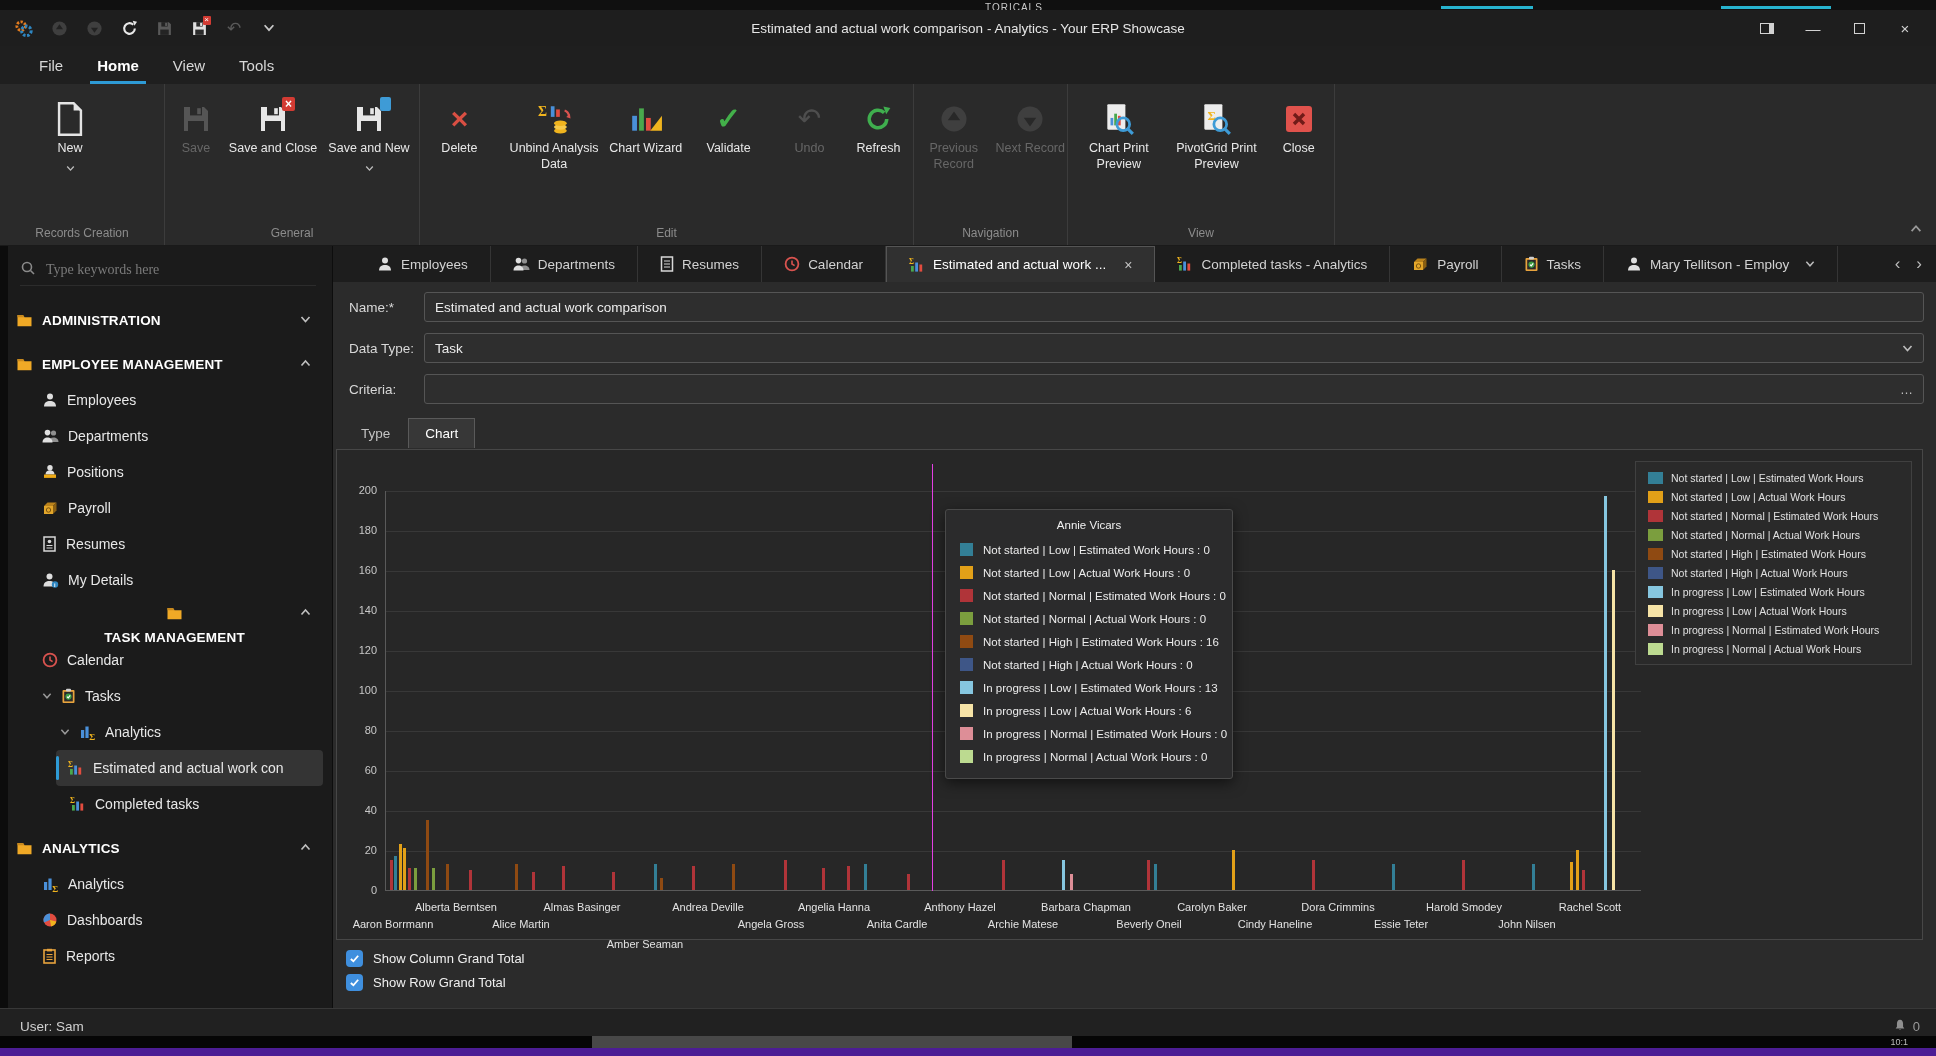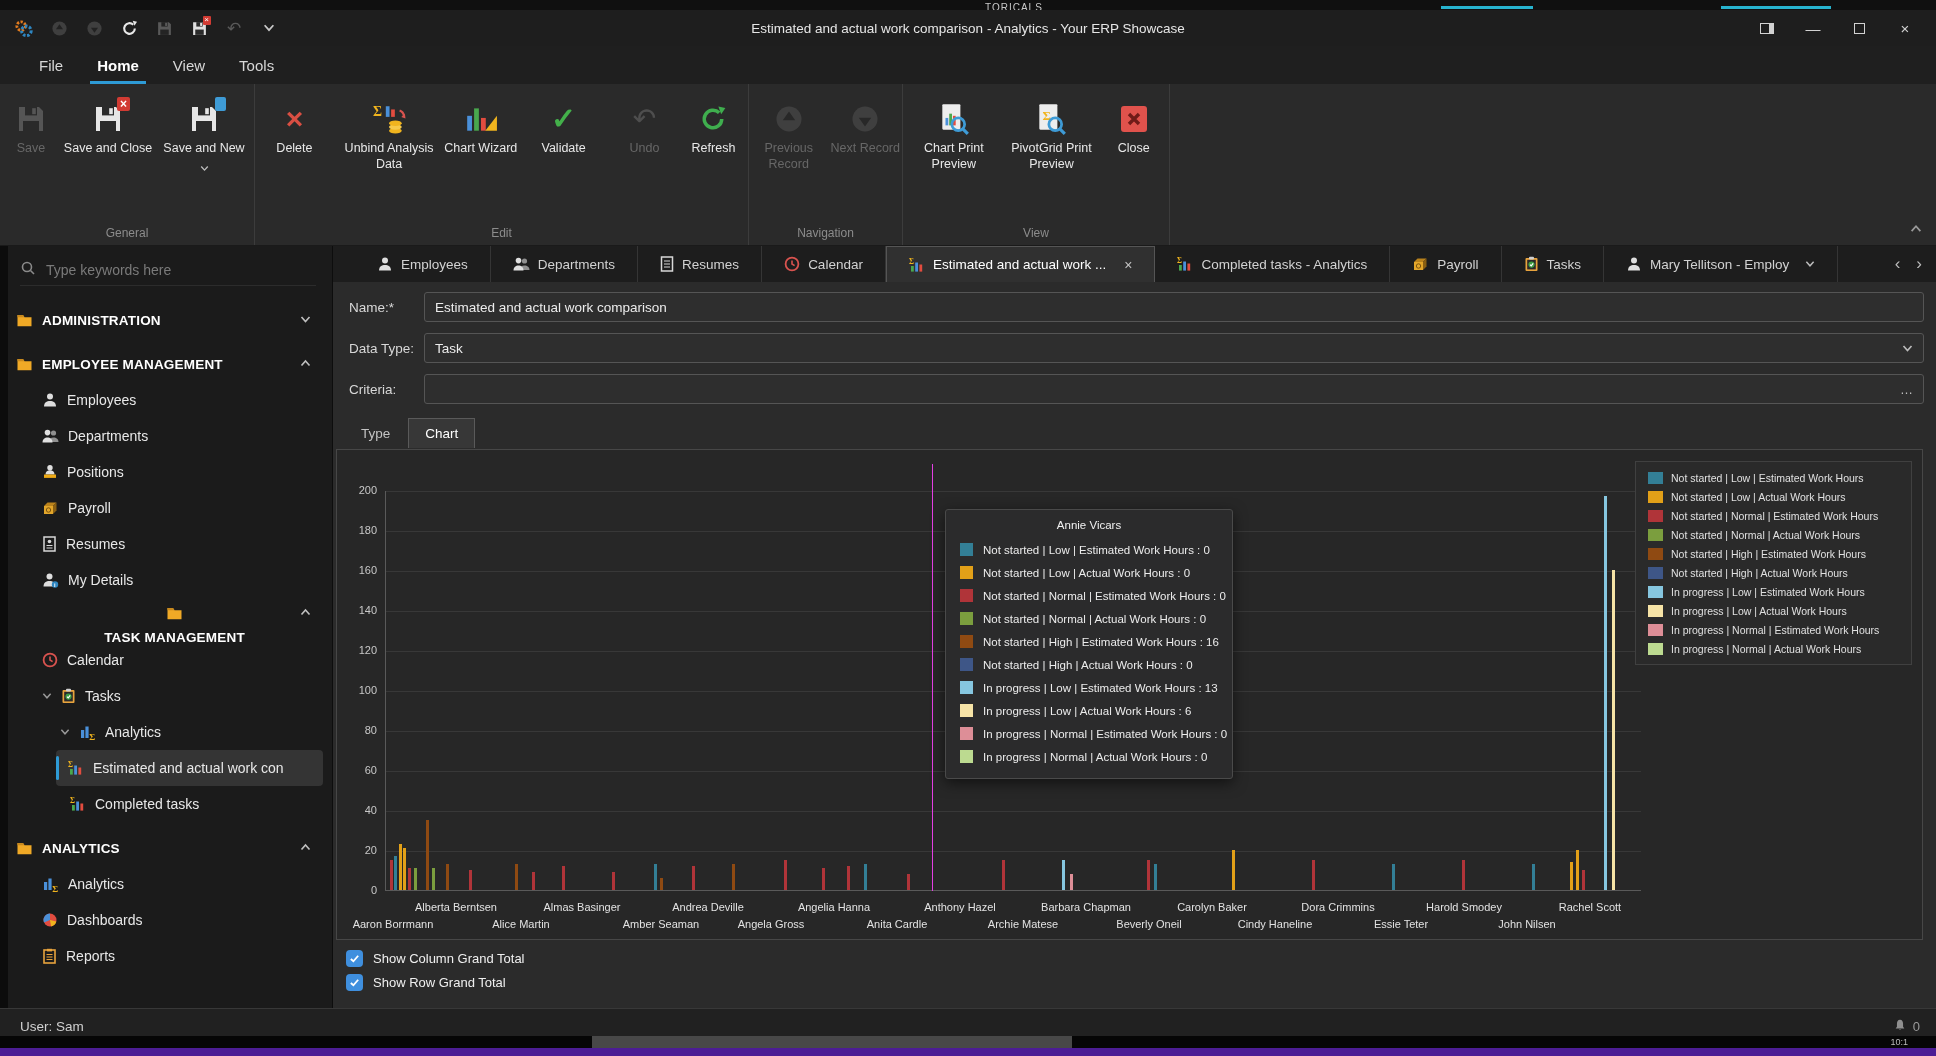--- a/index.html
+++ b/index.html
@@ -47,21 +47,21 @@
   .glyph-check { color:#43b04a; font-size:30px; font-weight:bold; line-height:30px; }
   .glyph-undo { color:#7a7a7a; font-size:28px; line-height:30px; }
   #ribbon-collapse { position:absolute; right:14px; bottom:6px; }
 
   
   #sidebar { position:absolute; left:0; top:246px; width:333px; height:762px; background:#1b1b1b; border-right:1px solid #0d0d0d; overflow:hidden; }
   #sidebar::before { content:""; position:absolute; left:0; top:0; width:8px; height:100%; background:#0c0c0c; }
   #search-box { position:absolute; left:20px; top:8px; width:296px; height:32px; display:flex; align-items:center; gap:10px;
     border-bottom:1px solid #2c2c2c; }
   #search-box input { background:transparent; border:none; outline:none; color:#bdbdbd; font-size:14px; width:240px;
-    font-family:Liberation Sans, sans-serif; }
+    font-family:Liberation Serif, serif; }
   #search-box input::placeholder { color:#7a7a7a; }
   #tree { position:absolute; left:0; top:48px; width:333px; }
   .tnode { position:relative; display:flex; align-items:center; height:36px; color:#e8e8e8; font-size:14px; gap:9px; }
   .tnode.section { font-weight:bold; font-size:13.5px; color:#ffffff; margin-top:8px; letter-spacing:.2px; }
   .tnode .sec-chev { position:absolute; right:22px; }
   .tnode.selected { background:#343434; border-radius:4px; margin-left:56px; margin-right:10px; padding-left:12px; }
   .tnode.selected::before { content:""; position:absolute; left:0; top:6px; bottom:6px; width:3px; border-radius:2px; background:#2e9bd6; }
 
   
   #main { position:absolute; left:333px; top:246px; width:1603px; height:762px; background:#2b2b2b; }
@@ -205,20 +205,35 @@
 
   <div id="menubar">
       <div class="menu-item">File</div>
       <div class="menu-item active">Home</div>
       <div class="menu-item">View</div>
       <div class="menu-item">Tools</div>
     </div>
 
   <div id="ribbon">
     <div id="ribbon-groups">
+        <div class="rgroup" style="width: 165px;">
+          <div class="rbtn" style="width: 140px;">
+            <span class="ricon">
+              <svg width="30" height="34" viewBox="0 0 24 28">
+                <path d="M3 1 h12 l6 6 v20 H3 Z" fill="#2a2a2a" stroke="#e4e4e4" stroke-width="2"></path>
+                <path d="M15 1 l6 6 h-6 Z" fill="#e4e4e4"></path>
+              </svg>
+            </span>
+      <span class="rlabel">New</span>
+            <span class="drop"><svg width="9" height="9" viewBox="0 0 11 11">
+                <polyline points="1.5,3 5.5,7.5 9.5,3" fill="none" stroke="#bdbdbd" stroke-width="1.6"></polyline>
+              </svg></span>
+          </div>
+          <div class="rgroup-label">Records Creation</div>
+        </div>
         <div class="rgroup" style="width: 255px;">
           <div class="rbtn disabled" style="width: 62px;">
             <span class="ricon">
               <svg width="32" height="32" viewBox="0 0 16 16">
                 <path d="M2 2 h10 l2 2 v10 H2 Z" fill="#8a8a8a"></path>
                 <rect x="5" y="2" width="6" height="4.2" fill="#2a2a2a"></rect>
                 <rect x="8.6" y="2.6" width="1.8" height="3" fill="#8a8a8a"></rect>
                 <rect x="4" y="9" width="8" height="5" fill="#2a2a2a"></rect>
               </svg>
             </span>
@@ -795,21 +810,21 @@
           <div class="bar" style="left: 1196px; height: 20px; background: rgb(176, 52, 57);"></div>
           <div class="bar" style="left: 1218px; height: 394px; background: rgb(134, 198, 223);"></div>
           <div class="bar" style="left: 1226px; height: 320px; background: rgb(246, 227, 166);"></div>
         </div>
       <div id="crosshair" style="left: 595px;"></div>
       <div id="xaxis">
           <span class="xlab" style="position: absolute; left: 56px; top: 468px;">Aaron Borrmann</span>
           <span class="xlab" style="position: absolute; left: 119px; top: 451px;">Alberta Berntsen</span>
           <span class="xlab" style="position: absolute; left: 184px; top: 468px;">Alice Martin</span>
           <span class="xlab" style="position: absolute; left: 245px; top: 451px;">Almas Basinger</span>
-          <span class="xlab" style="position: absolute; left: 308px; top: 468px; margin-left: 16px;">Amber Seaman</span>
+          <span class="xlab" style="position: absolute; left: 308px; top: 488px;">Amber Seaman</span>
           <span class="xlab" style="position: absolute; left: 371px; top: 451px;">Andrea Deville</span>
           <span class="xlab" style="position: absolute; left: 434px; top: 468px;">Angela Gross</span>
           <span class="xlab" style="position: absolute; left: 497px; top: 451px;">Angelia Hanna</span>
           <span class="xlab" style="position: absolute; left: 560px; top: 468px;">Anita Cardle</span>
           <span class="xlab" style="position: absolute; left: 623px; top: 451px;">Anthony Hazel</span>
           <span class="xlab" style="position: absolute; left: 686px; top: 468px;">Archie Matese</span>
           <span class="xlab" style="position: absolute; left: 749px; top: 451px;">Barbara Chapman</span>
           <span class="xlab" style="position: absolute; left: 812px; top: 468px;">Beverly Oneil</span>
           <span class="xlab" style="position: absolute; left: 875px; top: 451px;">Carolyn Baker</span>
           <span class="xlab" style="position: absolute; left: 938px; top: 468px;">Cindy Haneline</span>

